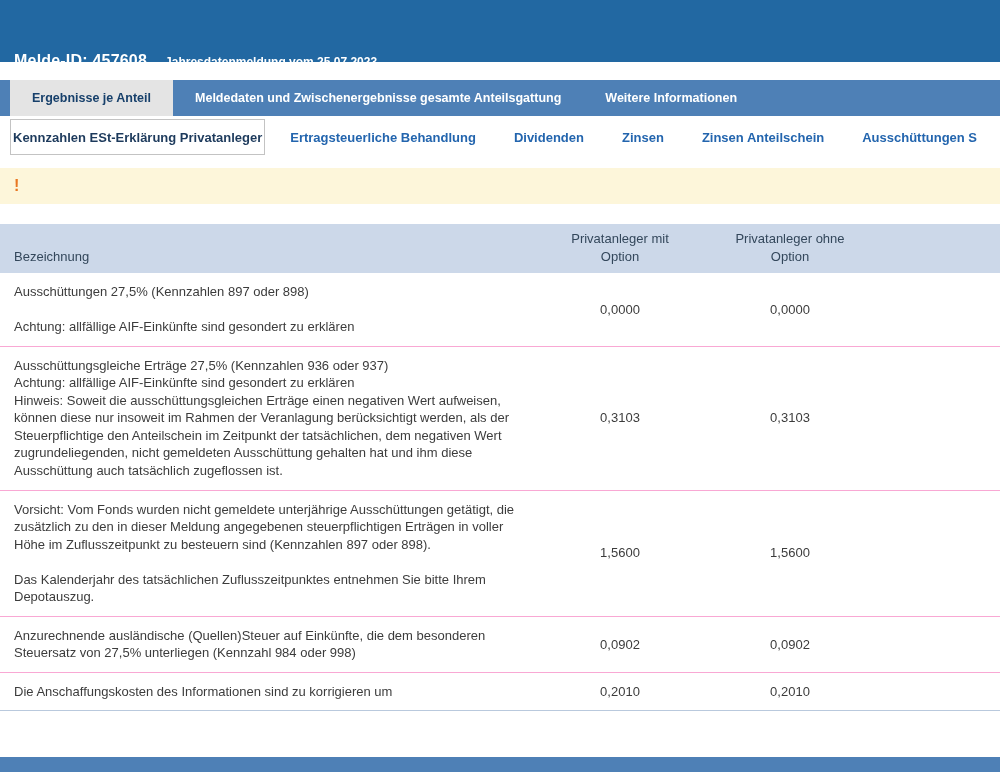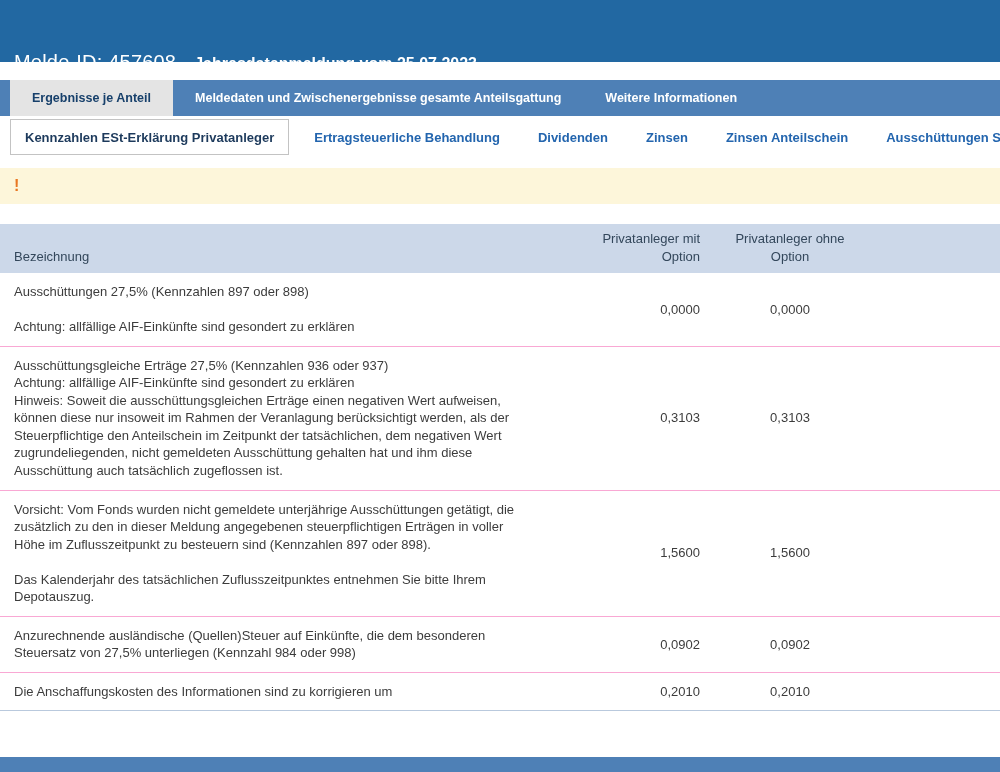--- a/index.html
+++ b/index.html
@@ -14,22 +14,22 @@
   
   .topbar {
     height:62px;
     background:#2268a2;
     color:#fff;
     display:flex;
     align-items:baseline;
     gap:18px;
     padding:15px 14px 0 14px;
   }
-  .melde-id { font-size:20px; font-weight:normal; letter-spacing:0.2px; }
-  .topbar-subtitle { font-size:16px; font-weight:bold;margin-top:40px; }
+  .melde-id { font-size:16px; font-weight:bold; letter-spacing:0.2px; }
+  .topbar-subtitle { font-size:12px; font-weight:bold;margin-top:40px; }
 
   
   .main-tabs {
     margin-top:18px;
     height:36px;
     background:#4e80b6;
     display:flex;
     align-items:stretch;
     padding-left:10px;
     overflow:hidden;
@@ -65,21 +65,21 @@
     padding:0 19px;
     cursor:pointer;
   }
   .sub-tab.active {
     border:1px solid #c3c3c3;
     background:#ffffff;
     color:#1d3a5c;
     height:36px;
     display:flex;
     align-items:center;
-    padding:0 14px;
+    padding:0 2px;
     margin-right:6px;
   }
 
   
   .warning {
     margin-top:10px;
     background:#fdf6da;
     min-height:36px;
     display:flex;
     align-items:center;
@@ -99,21 +99,21 @@
     padding:6px 0 8px 0;
     color:#33475b;
   }
   .cell { line-height:1.35; }
   .cell.desc {
     flex:0 0 540px;
     padding-left:14px;
     padding-right:16px;
     white-space:pre-line;
   }
-  .cell.val1 { flex:0 0 160px; text-align:right; white-space:pre-line; }
+  .cell.val1 { flex:0 0 160px; text-align:center; white-space:pre-line; }
   .cell.val2 { flex:0 0 180px; text-align:center; white-space:pre-line; }
   .tbody { border-bottom:1px solid #b9c9dd; }
   .trow {
     display:flex;
     align-items:center;
     padding:10px 0;
   }
   .trow + .trow { border-top:1px solid #f9a8d4; }
   .trow .cell { color:#3c3c3c; }
 

